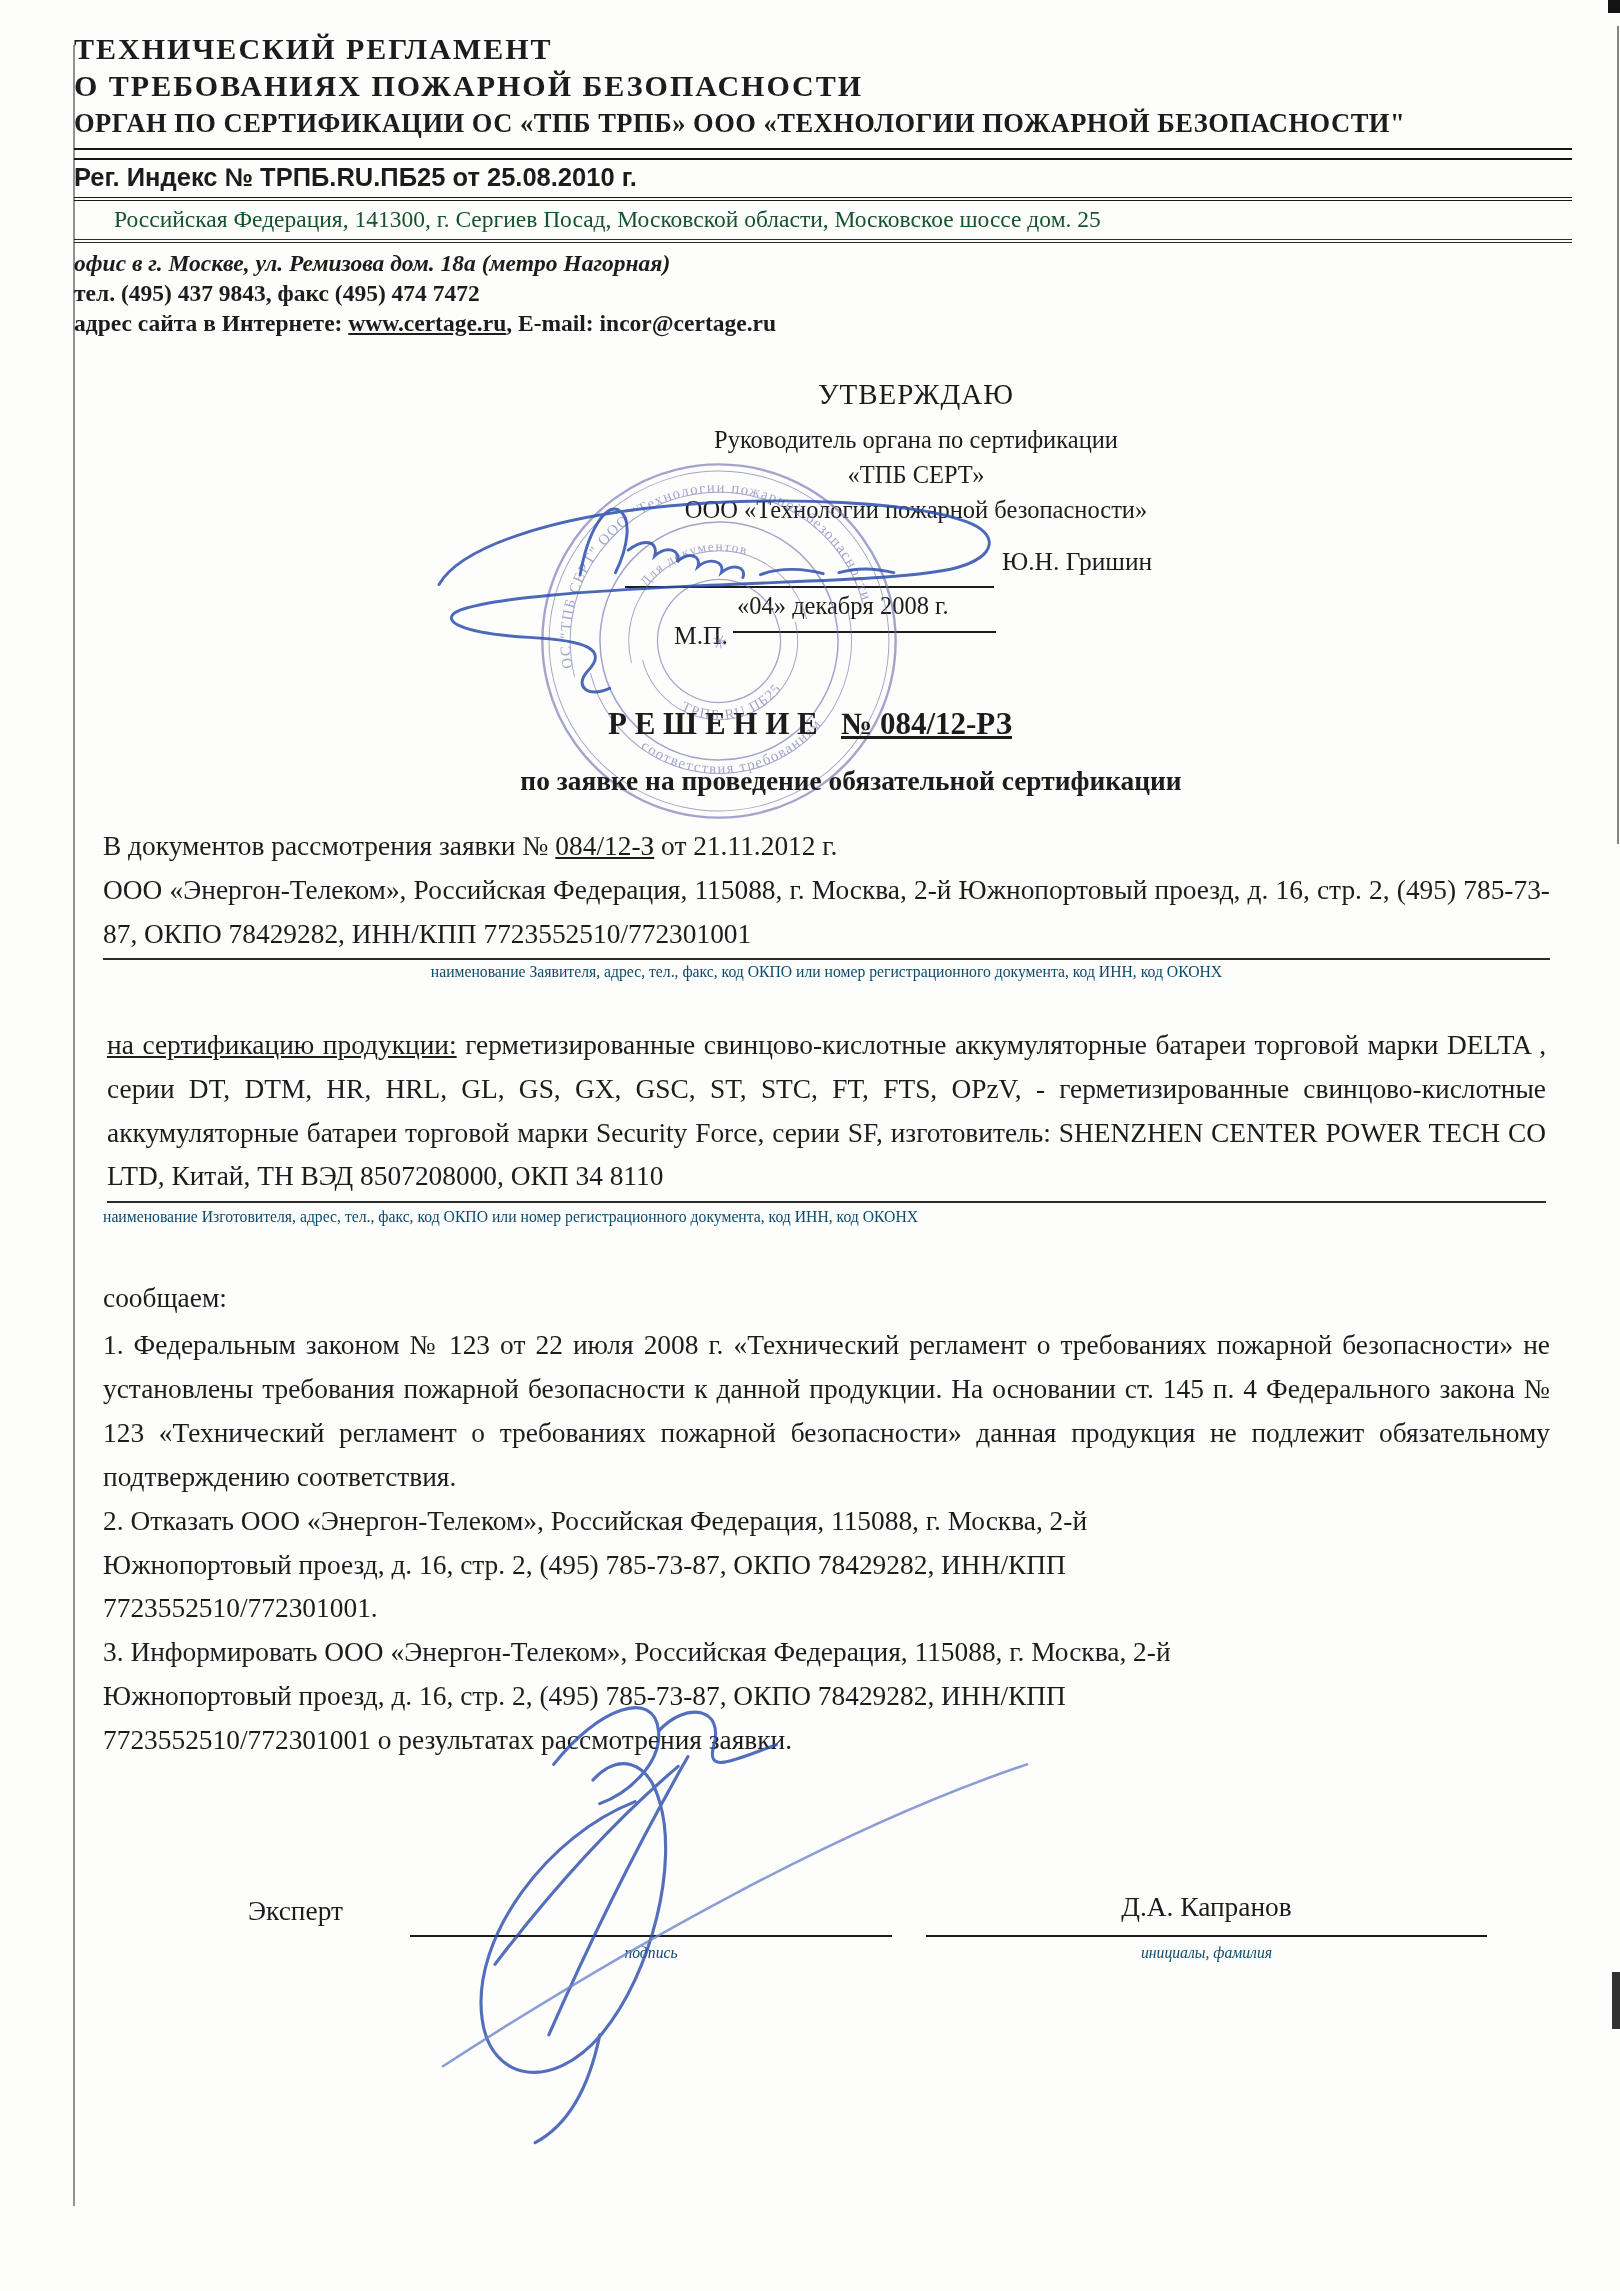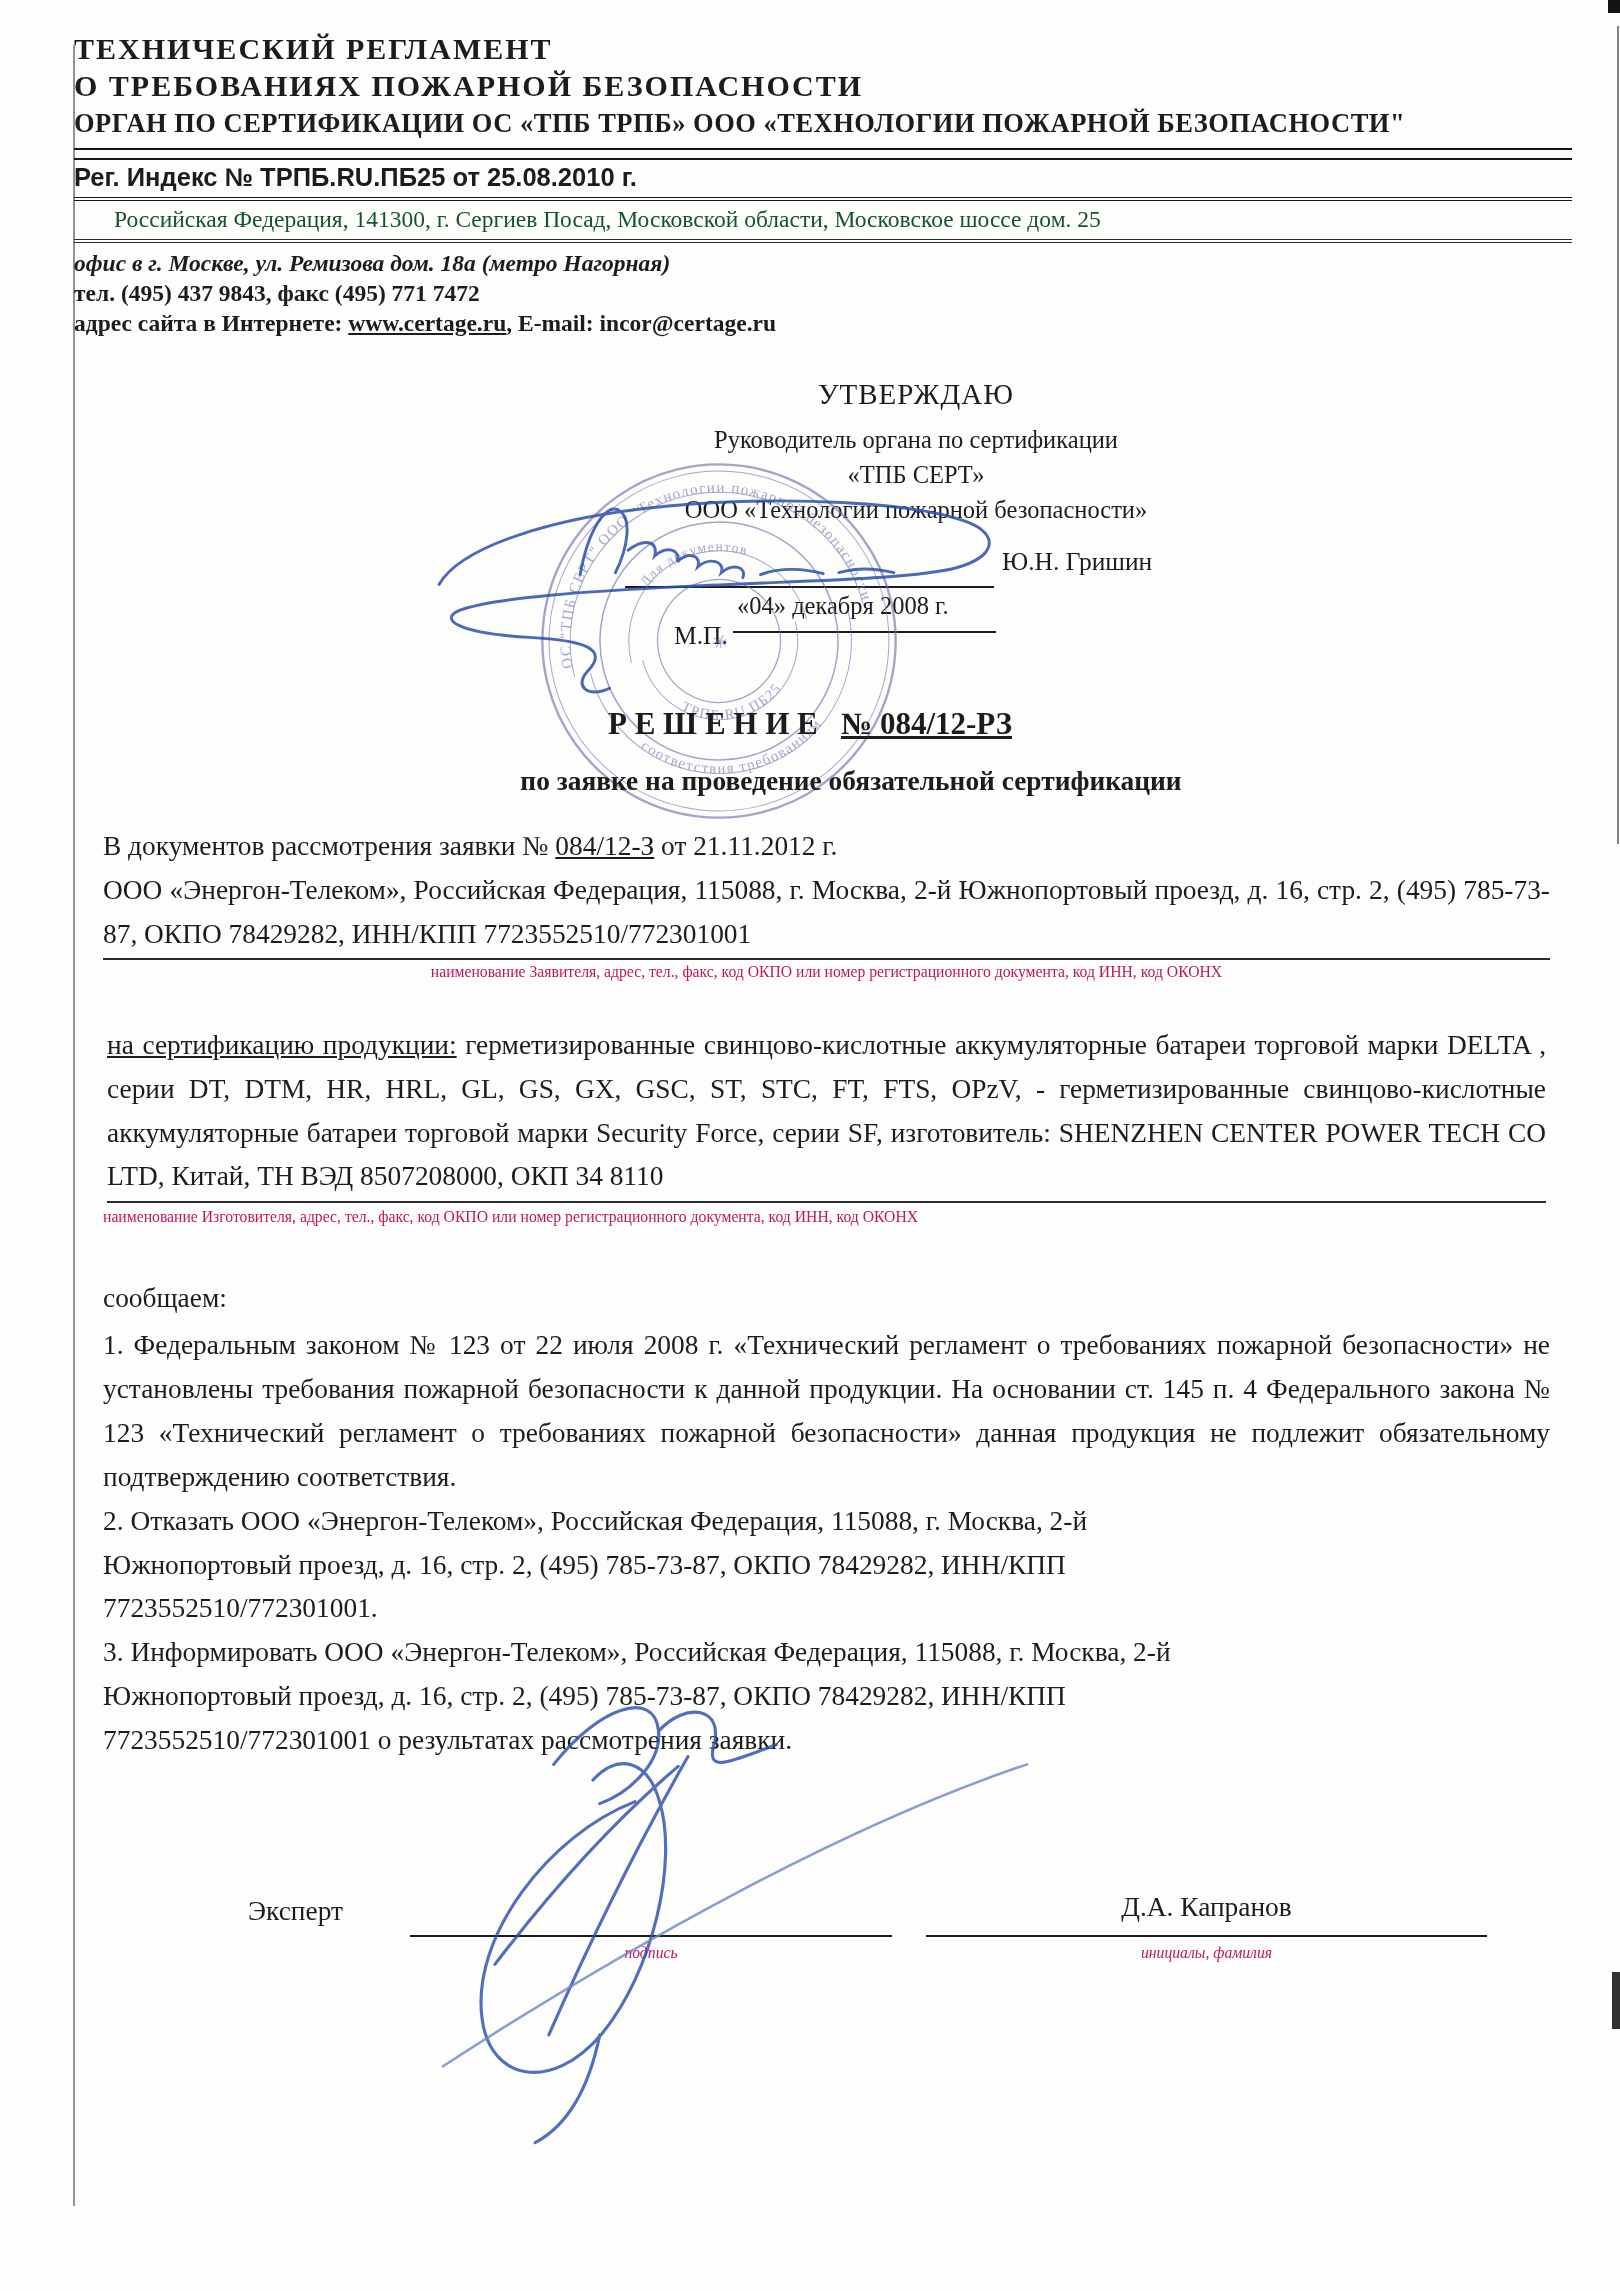--- a/index.html
+++ b/index.html
@@ -40,21 +40,21 @@
   .a-mp{position:absolute;left:674px;top:621px;font-size:25.5px;}
   
   .d-title{position:absolute;left:0;top:706px;width:1620px;text-align:center;font-weight:bold;font-size:31px;}
   .d-title .no{text-decoration:underline;}
   .d-sub{position:absolute;left:0;top:766px;width:1620px;text-align:center;font-weight:bold;font-size:27.4px;padding-left:41px;}
   
   .body{position:absolute;left:103px;top:825px;width:1447px;font-size:27.4px;line-height:1.6;}
   .p-first{margin:0;}
   .p-first .u{text-decoration:underline;}
   .applicant{margin:0;text-align:justify;border-bottom:2px solid #2b2b2b;padding-bottom:1px;}
-  .caption{font-size:15.7px;color:#be185d;line-height:1.3;}
+  .caption{font-size:15.7px;color:#0c4a6e;line-height:1.3;}
   .cap-center{text-align:center;margin:2.9px 0 41px;}
   .cap-left{text-align:left;margin:2.9px 0 49px;}
   .product{margin:4px;text-align:justify;border-bottom:2px solid #2b2b2b;padding-bottom:2px;}
   .product .lead{text-decoration:underline;}
   .inform{margin:0 0 3.9px 0;}
   .item1{margin:0;text-align:justify;}
   .item-n{margin:0;max-width:1142px;}
   
   .f-expert{position:absolute;left:248px;top:1896px;font-size:27.4px;}
   .f-line1{position:absolute;left:410px;top:1935px;width:482px;height:2px;background:#1c1c1c;}
@@ -82,21 +82,21 @@
       <div class="h-title2">О ТРЕБОВАНИЯХ ПОЖАРНОЙ БЕЗОПАСНОСТИ</div>
       <div class="h-title3">ОРГАН ПО СЕРТИФИКАЦИИ ОС «ТПБ ТРПБ»  ООО «ТЕХНОЛОГИИ ПОЖАРНОЙ БЕЗОПАСНОСТИ"</div>
     </div>
     <div class="h-regblock">
       <div class="h-reg">Рег. Индекс № ТРПБ.RU.ПБ25 от 25.08.2010 г.</div>
     </div>
     <div class="h-addrblock">
       <div class="h-addr">Российская Федерация, 141300, г. Сергиев Посад, Московской области,  Московское шоссе дом. 25</div>
     </div>
     <div class="h-office">офис в г. Москве, ул. Ремизова дом. 18а (метро Нагорная)</div>
-    <div class="h-phone">тел. (495) 437 9843, факс (495) 771 7472</div>
+    <div class="h-phone">тел. (495) 437 9843, факс (495) 474 7472</div>
     <div class="h-site"><span>адрес сайта в Интернете: </span><span class="u">www.certage.ru</span><span>, E-mail: incor@certage.ru</span></div>
   </div>
 
   <div class="approve">
     <div class="a-title">УТВЕРЖДАЮ</div>
     <div class="a-line">Руководитель органа по сертификации</div>
     <div class="a-line">«ТПБ СЕРТ»</div>
     <div class="a-line">ООО «Технологии пожарной безопасности»</div>
   </div>
   <div class="sig-line"></div>

